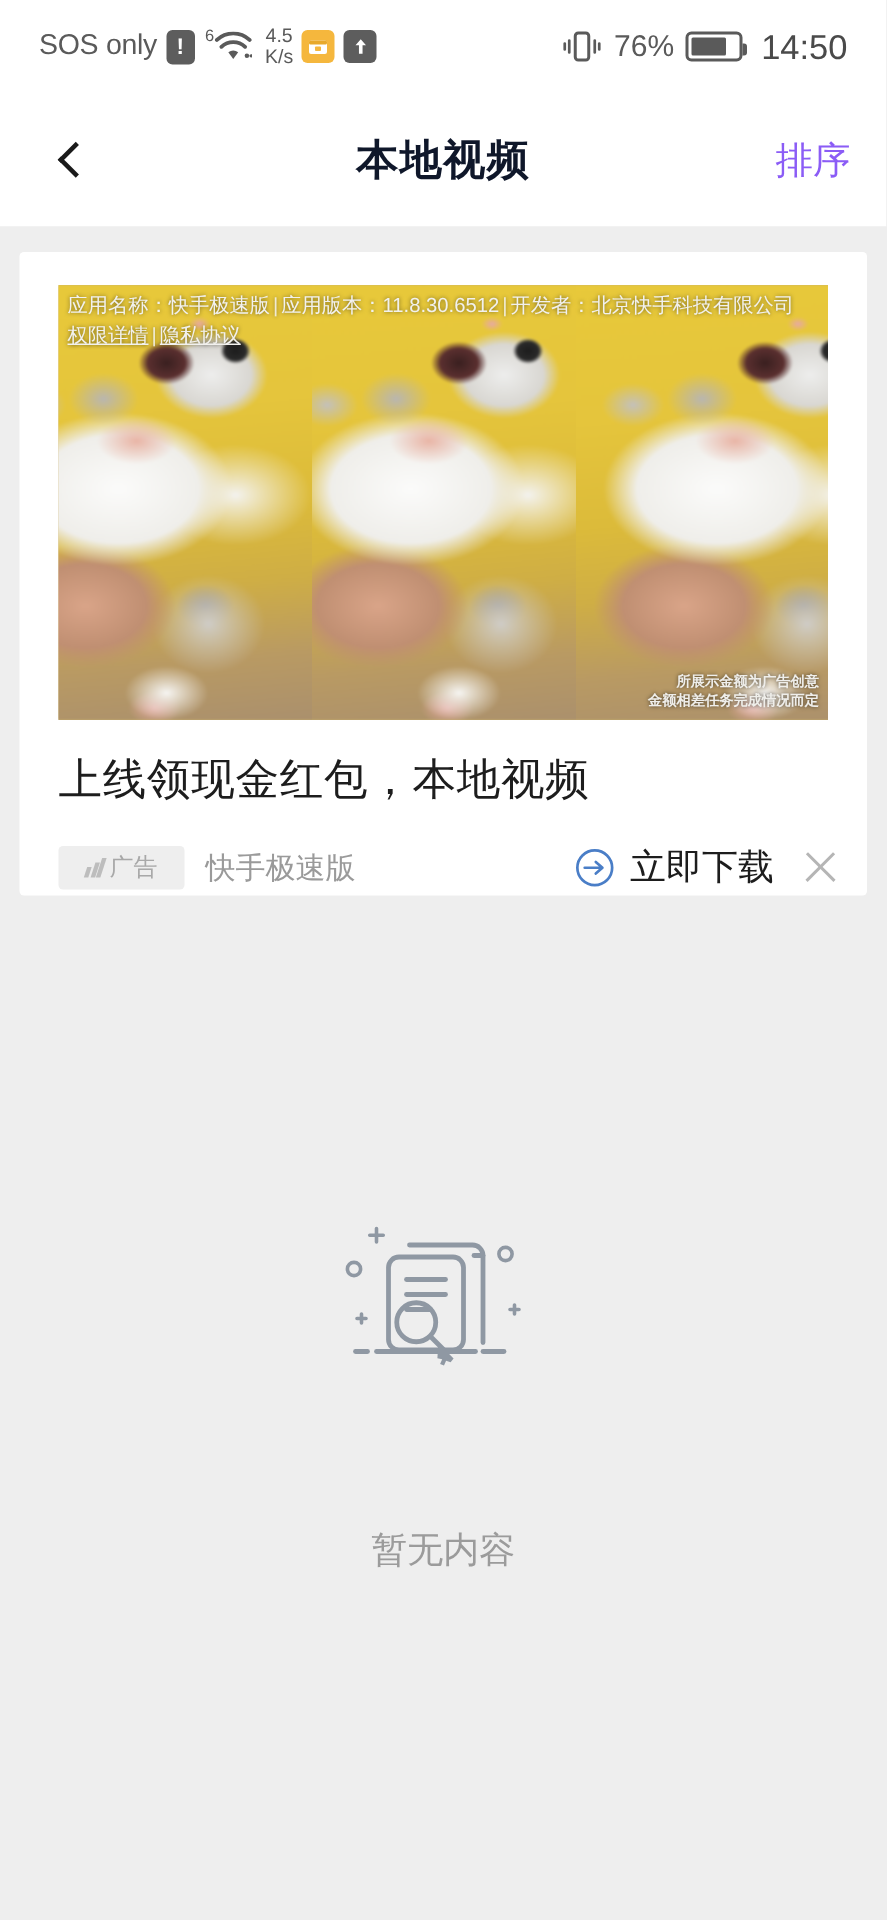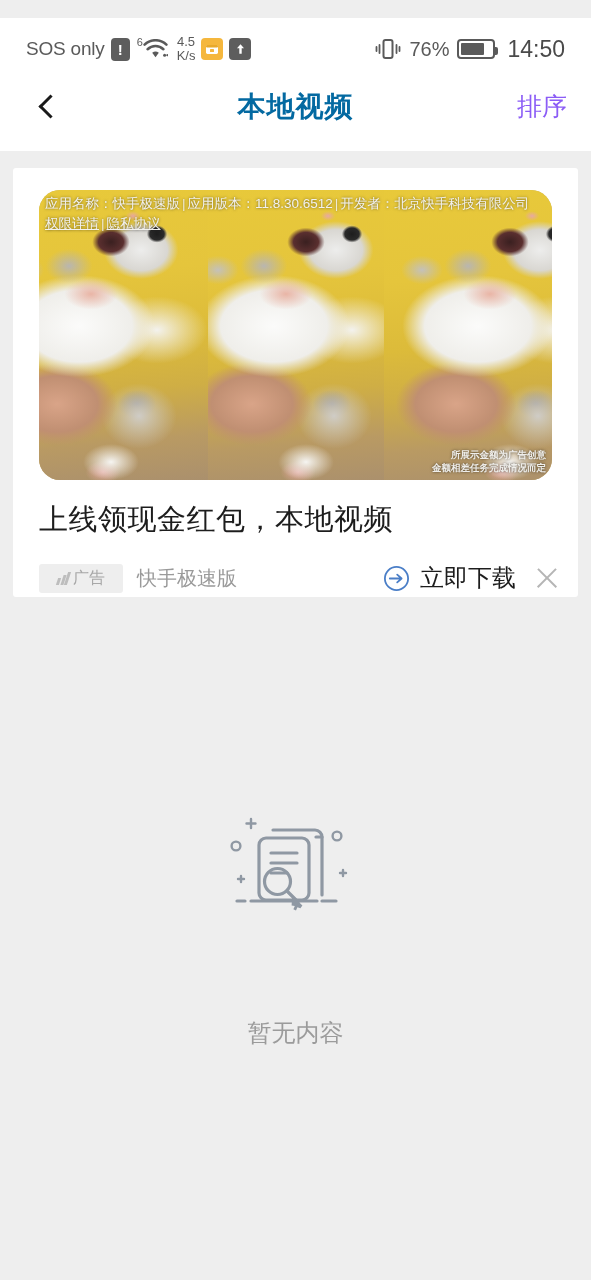--- a/index.html
+++ b/index.html
@@ -11,21 +11,20 @@
   }
 
   .phone { position: relative; width: 591px; height: 1280px; background: #eeeeee; }
 
   
   .statusbar {
     position: absolute; top: 0; left: 0; width: 591px; height: 62px;
     background: #ffffff;
     display: flex; align-items: center; justify-content: space-between;
     padding: 0 26px;
-    margin-top: 18px;
   }
   .sb-left { display: flex; align-items: center; gap: 6px; }
   .sb-right { display: flex; align-items: center; gap: 8px; }
   .sos-text { font-size: 19px; color: #5a5a5a; letter-spacing: -0.2px; }
 
   .warn-badge {
     width: 19px; height: 23px; border-radius: 4px; background: #5d5d5d;
     display: flex; align-items: center; justify-content: center;
     color: #fff; font-size: 15px; font-weight: bold; line-height: 1;
   }
@@ -71,42 +70,42 @@
     position: absolute; left: 18px; top: 0; height: 89px; width: 60px;
     display: flex; align-items: center; justify-content: center; cursor: pointer;
   }
   .chev {
     width: 17px; height: 17px;
     border-left: 3px solid #1a1a1a; border-bottom: 3px solid #1a1a1a;
     transform: rotate(45deg); margin-left: 5px;
   }
   .page-title {
     width: 591px; text-align: center;
-    font-size: 28px; font-weight: bold; color: #0369a1; letter-spacing: 1px;
+    font-size: 28px; font-weight: bold; color: #0f172a; letter-spacing: 1px;
   }
   .sort-btn {
     position: absolute; right: 24px; top: 0; height: 89px;
     display: flex; align-items: center;
     font-size: 25px; color: #8b5cf6; cursor: pointer;
   }
 
   
   .content {
     position: absolute; top: 151px; left: 0; width: 591px; height: 1129px;
     background: #eeeeee;
   }
 
   
   .ad-card {
     position: absolute; left: 13px; top: 17px; width: 565px; height: 429px;
     background: #ffffff; border-radius: 3px; overflow: hidden;
   }
   .ad-media {
     position: relative; width: 513px; height: 290px; margin: 22px auto 0;
-    overflow: hidden; background: #c9b06a; border-radius: 21px;
+    overflow: hidden; background: #c9b06a;
   }
   .triptych { position: absolute; inset: 0; display: flex; }
   .frame { position: relative; height: 100%; overflow: hidden; }
   .f1 { width: 169px; }
   .f2 { width: 176px; }
   .f3 { width: 168px; }
 
   
   .catimg {
     position: absolute; top: 0; height: 100%; width: 300px;

